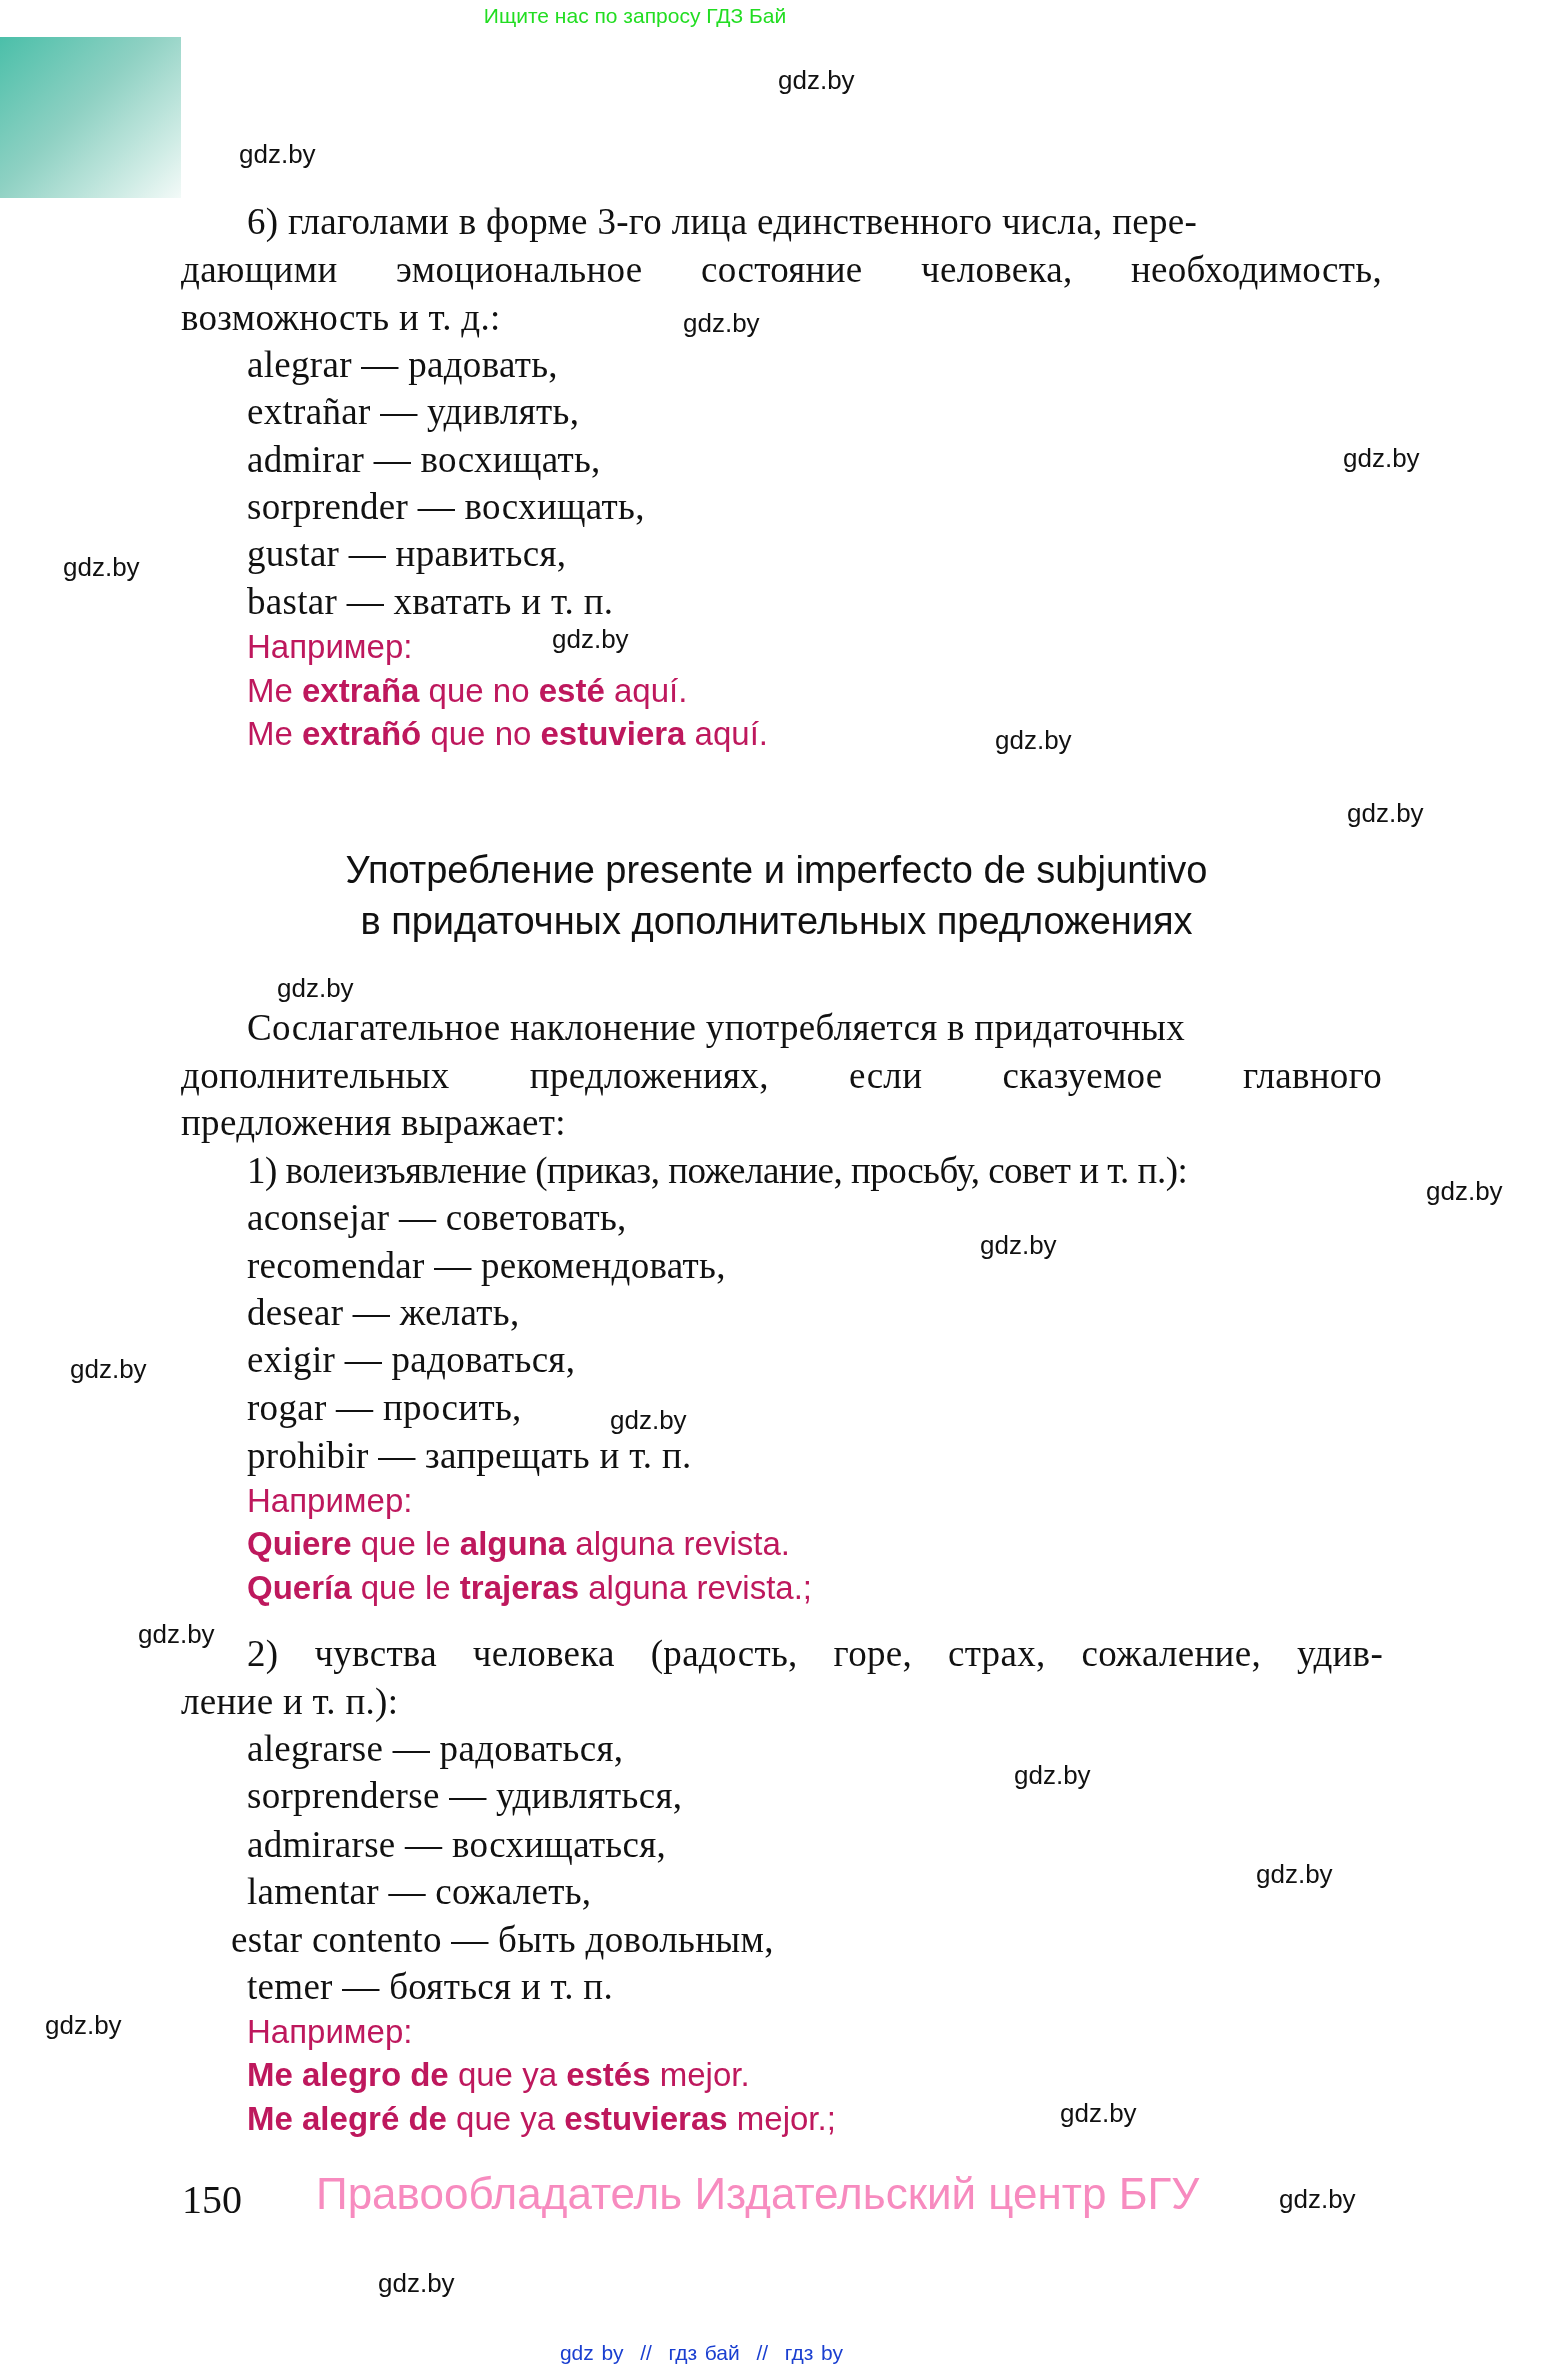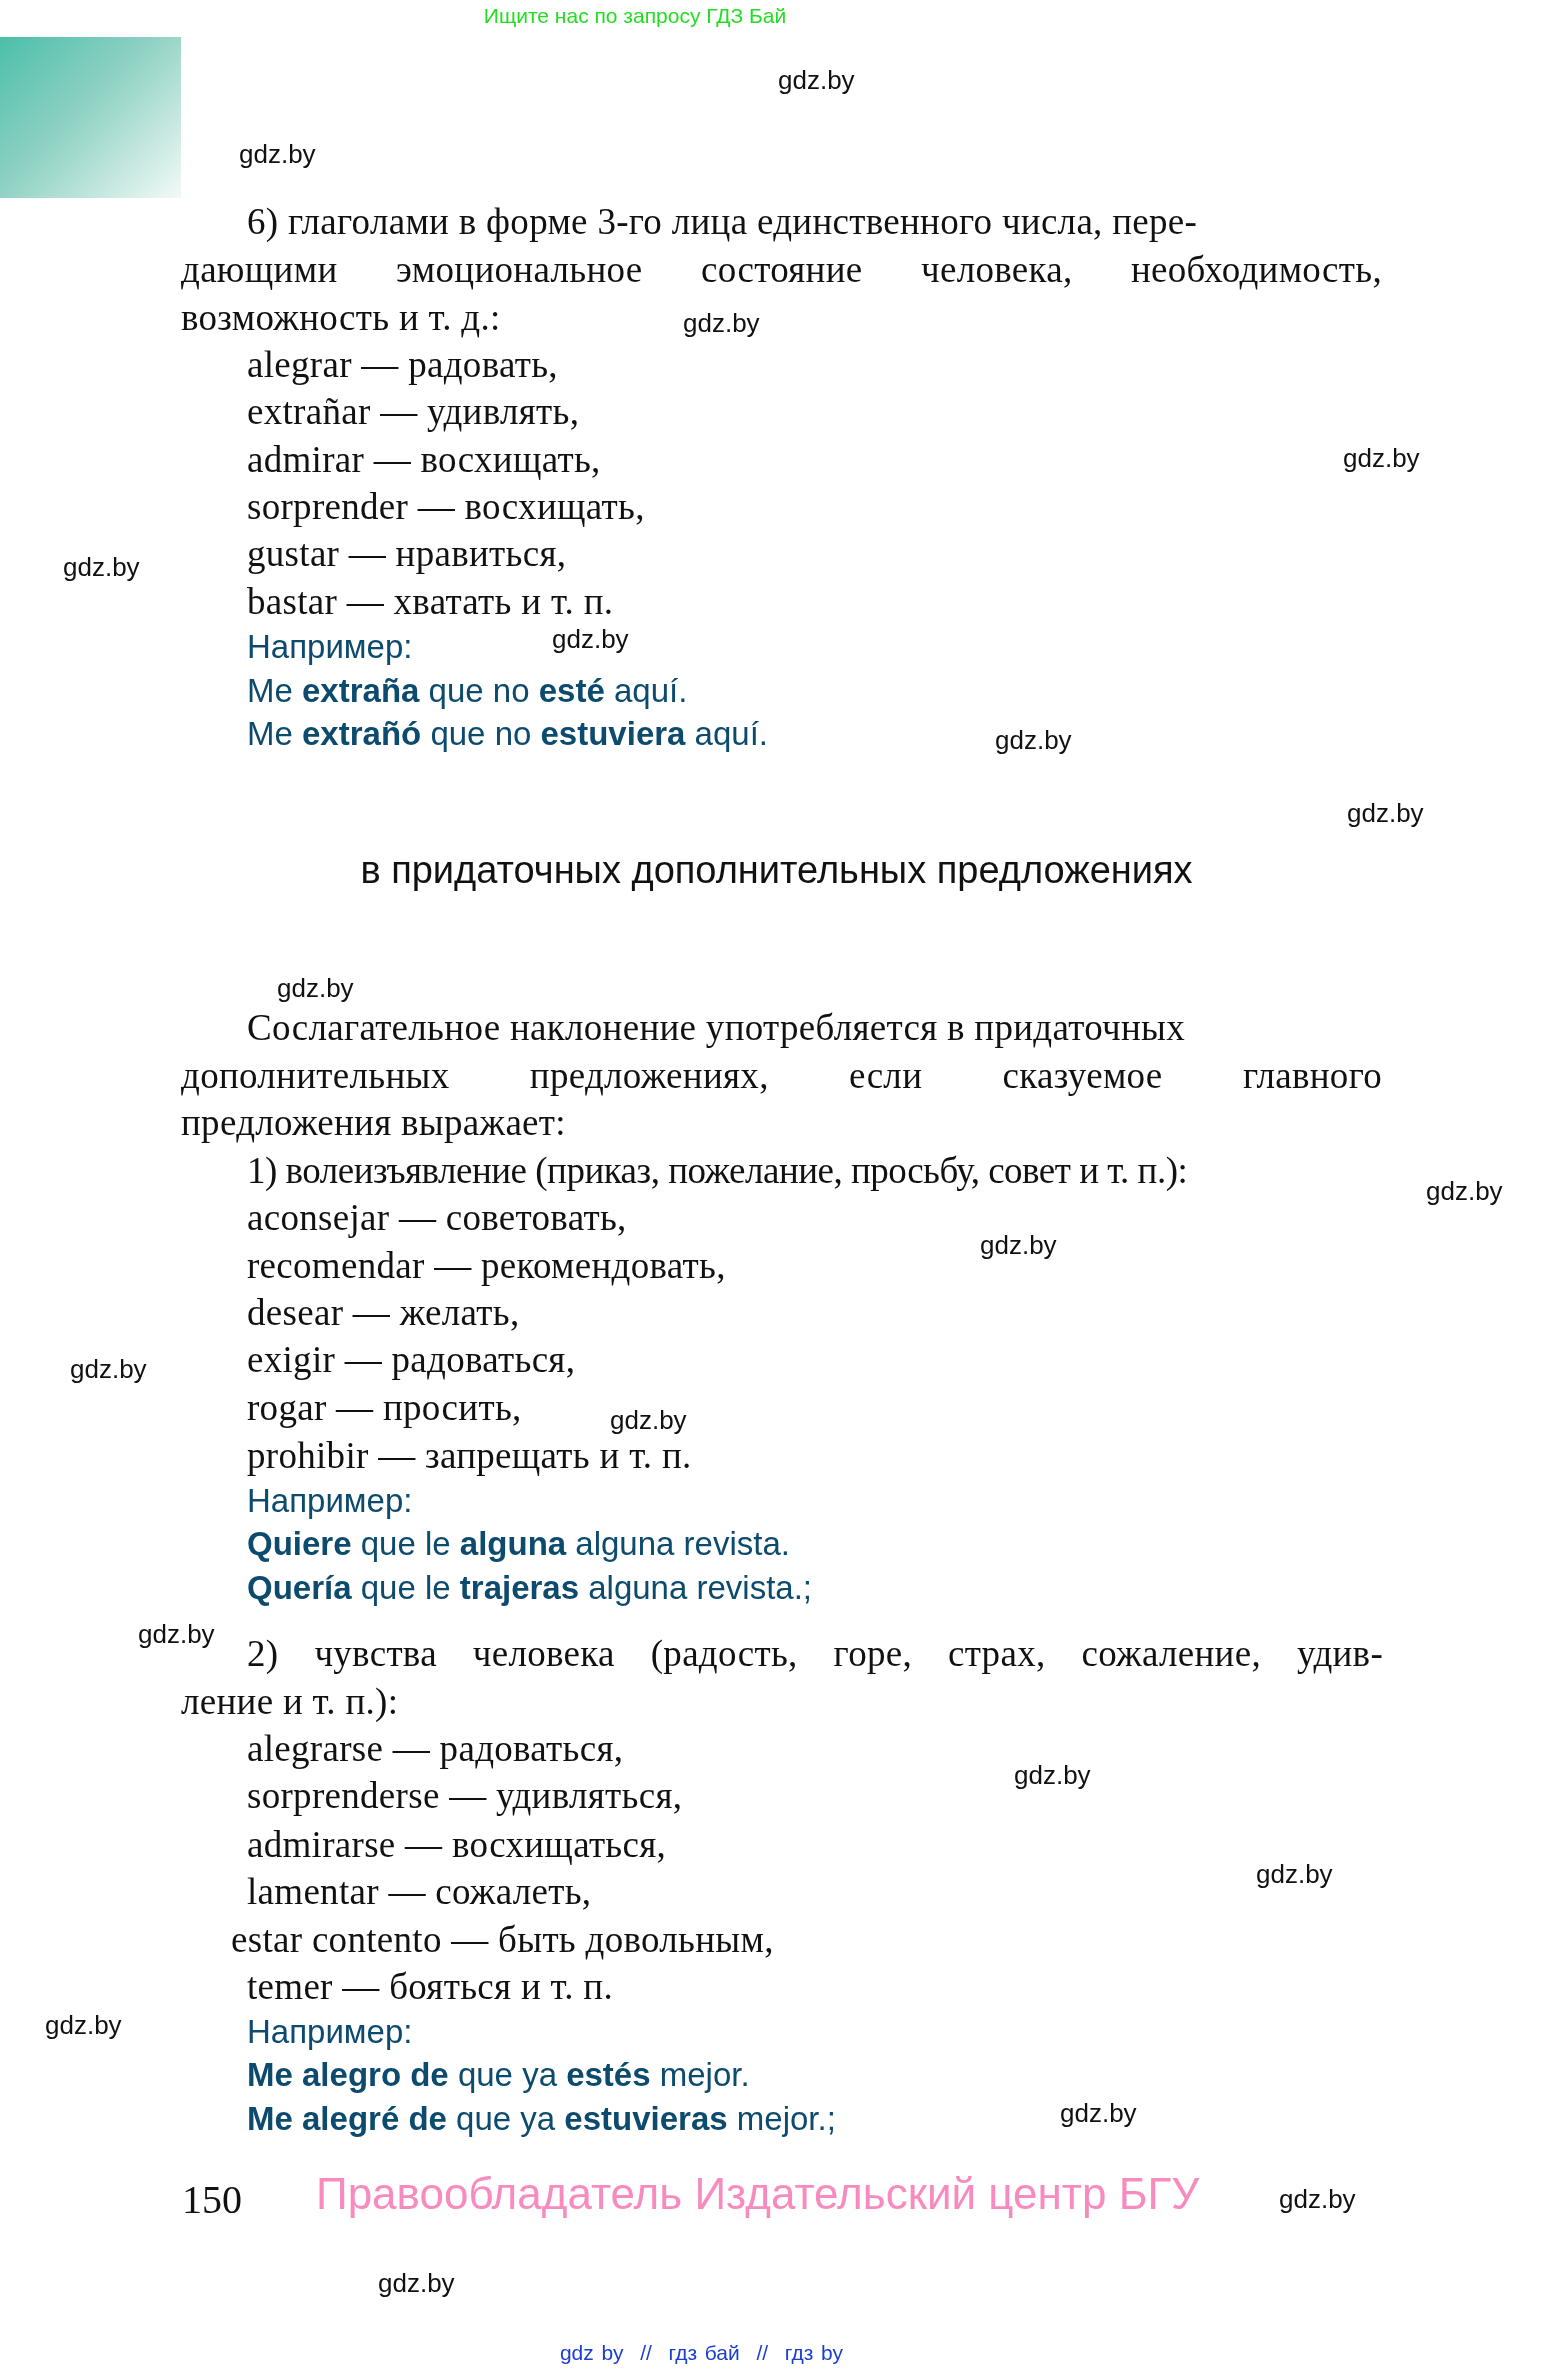--- a/index.html
+++ b/index.html
@@ -45,21 +45,21 @@
     }
     .body-line {
       font-family: "Liberation Serif", "DejaVu Serif", serif;
       font-size: 37px;
       letter-spacing: 0.3px;
       color: #111;
     }
     .ex-line {
       font-family: "Liberation Sans", sans-serif;
       font-size: 33px;
-      color: #0c4a6e;
+      color: #be185d;
     }
     .ex-line b {
       font-weight: bold;
     }
     .heading {
       position: absolute;
       left: 0;
       width: 1553px;
       text-align: center;
       font-family: "Liberation Sans", sans-serif;
@@ -140,20 +140,21 @@
   <div class="line body-line" style="left:247px; top:485px;">sorprender — восхищать,</div>
   <div class="line body-line" style="left:247px; top:532px;">gustar — нравиться,</div>
   <div class="line body-line" style="left:247px; top:580px;">bastar — хватать и т. п.</div>
 </div>
 
 <div class="line ex-line" style="left:247px; top:628px;">Например:</div>
 <div class="line ex-line" style="left:247px; top:672px;"><span>Me </span><b>extraña</b><span> que no </span><b>esté</b><span> aquí.</span></div>
 <div class="line ex-line" style="left:247px; top:715px;"><span>Me </span><b>extrañó</b><span> que no </span><b>estuviera</b><span> aquí.</span></div>
 
 <div class="heading" style="top:845px;">
+  <div>Употребление presente и imperfecto de subjuntivo</div>
   <div>в придаточных дополнительных предложениях</div>
 </div>
 
 <div class="line body-line" style="left:247px; top:1006px;">Сослагательное наклонение употребляется в придаточных</div>
 <div class="line body-line" style="left:181px; top:1054px; width:1201px; text-align:justify; text-align-last:justify;">дополнительных предложениях, если сказуемое главного</div>
 <div class="line body-line" style="left:181px; top:1101px;">предложения выражает:</div>
 
 <div class="line body-line" style="left:247px; top:1149px; letter-spacing:-0.5px;">1) волеизъявление (приказ, пожелание, просьбу, совет и т. п.):</div>
 <div>
   <div class="line body-line" style="left:247px; top:1196px;">aconsejar — советовать,</div>

